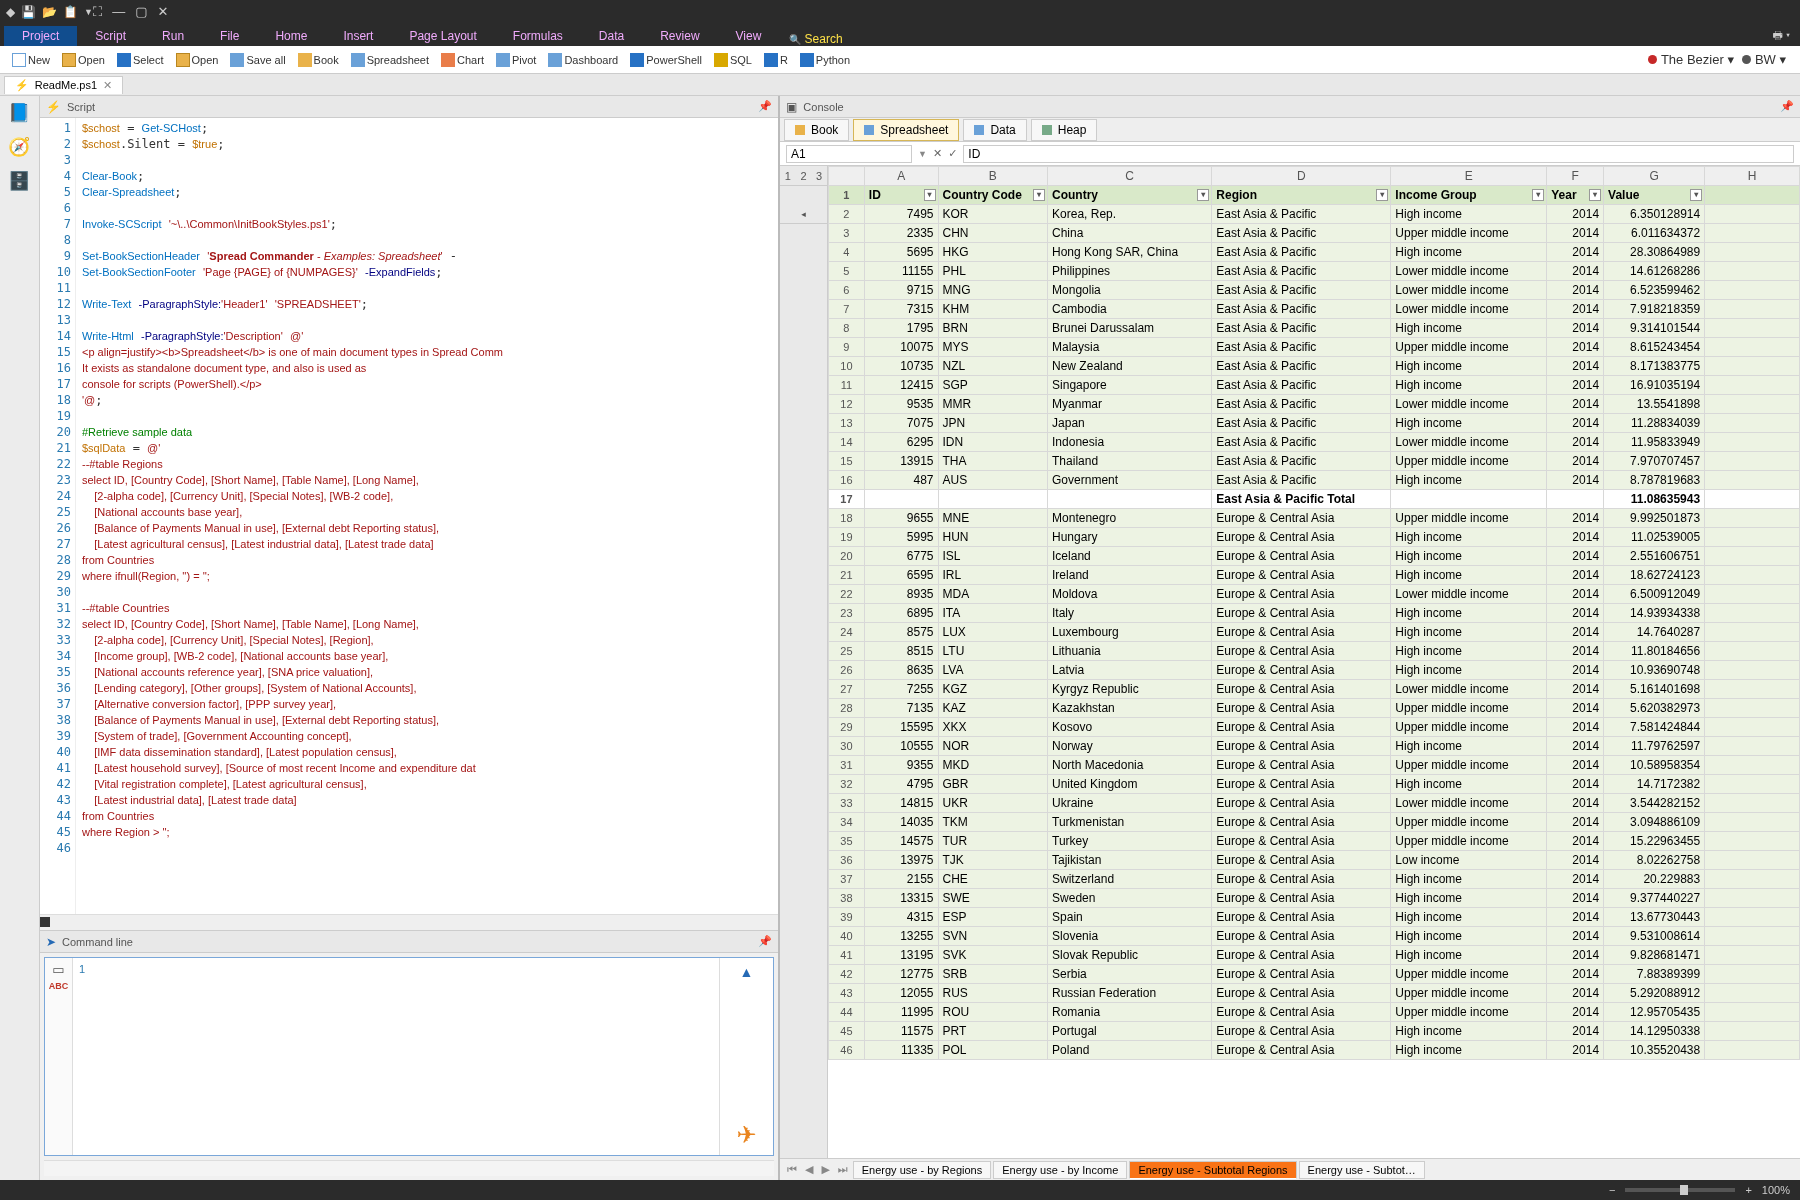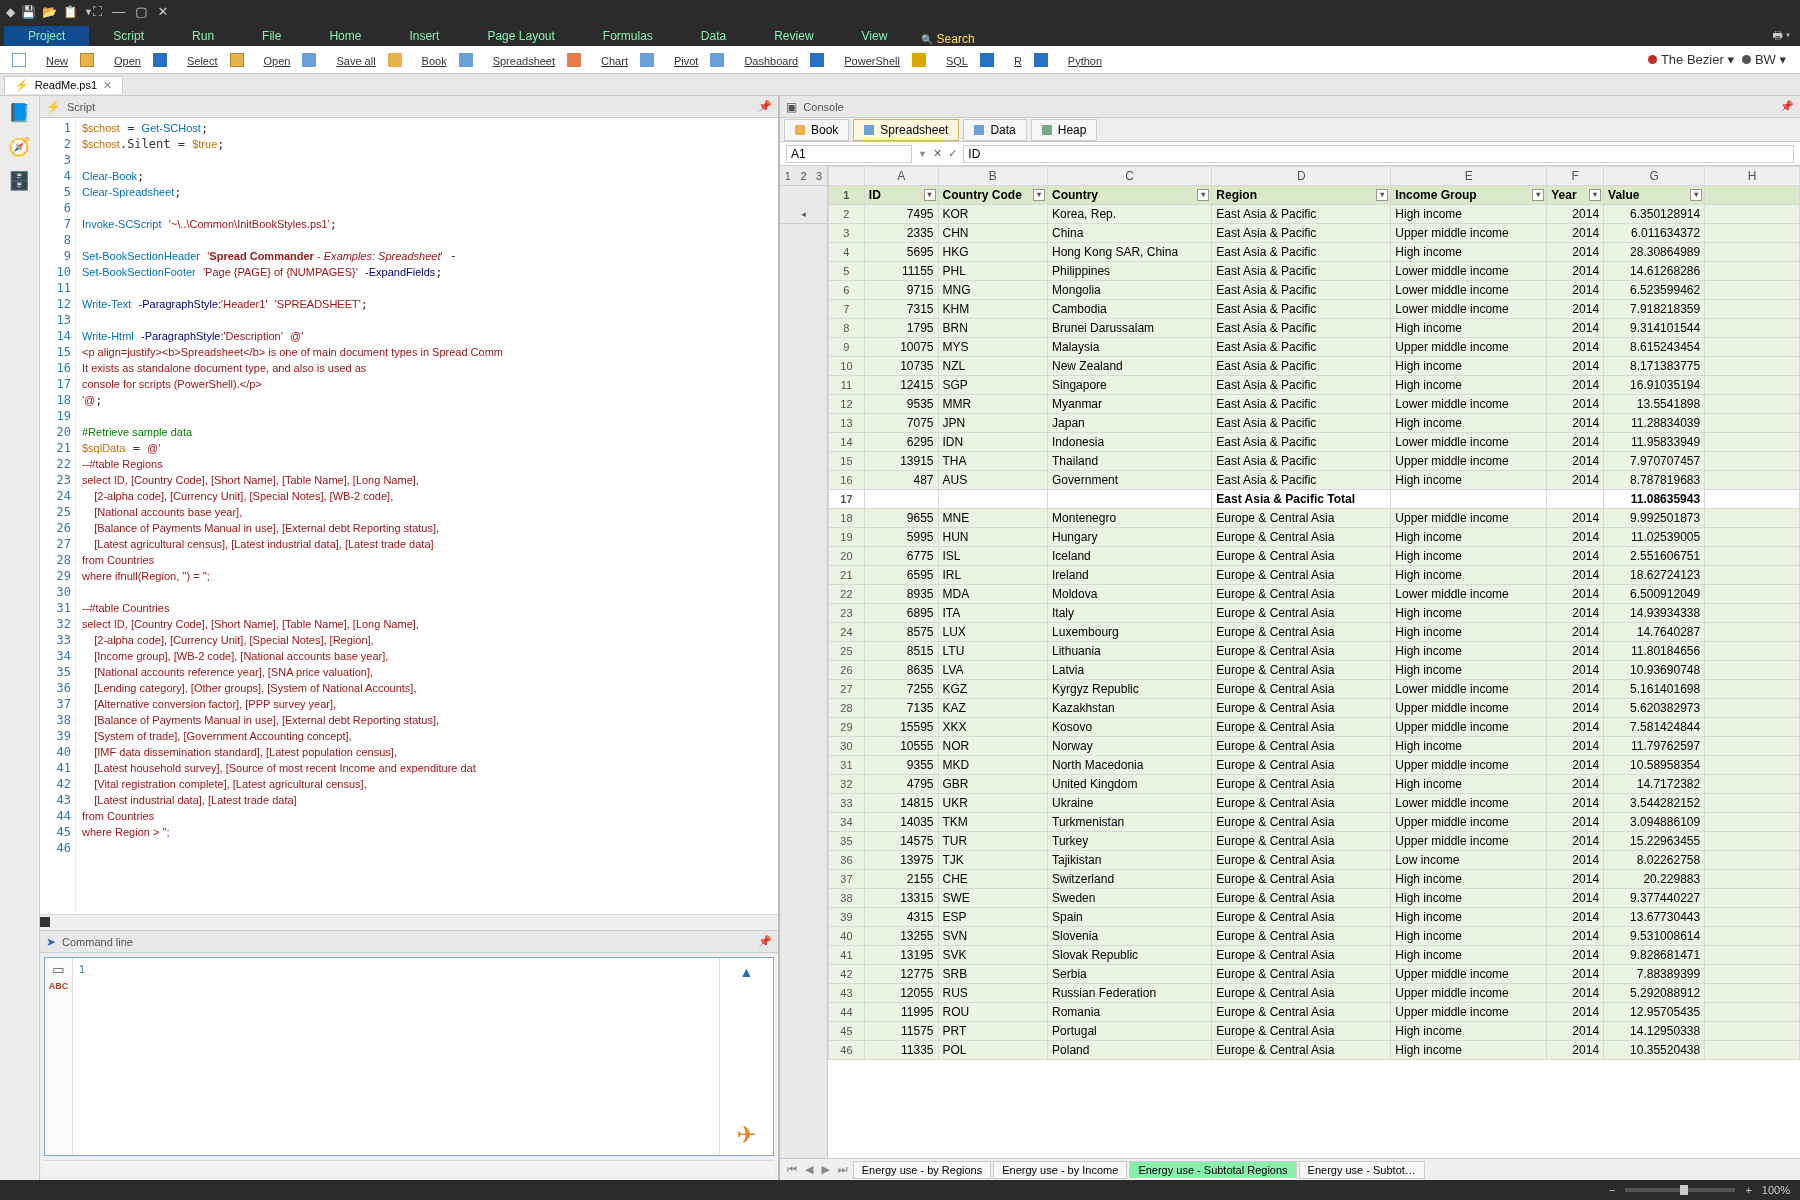--- a/index.html
+++ b/index.html
@@ -4,26 +4,26 @@
 <style>
 * { margin:0; padding:0; box-sizing:border-box; font-family:"Segoe UI",Tahoma,sans-serif; font-size:11px; }
 html,body { width:1800px; height:1200px; background:#f0f0f0; overflow:hidden; }
 .titlebar { height:24px; background:#2b2b2b; color:#ccc; display:flex; align-items:center; padding:0 6px; }
 .titlebar .qat { display:flex; gap:6px; align-items:center; }
 .titlebar .qat span { color:#ccc; font-size:12px; }
 .titlebar .title { flex:1; text-align:center; font-size:12px; }
 .titlebar .wincontrols { display:flex; gap:10px; }
 .titlebar .wincontrols span { color:#ccc; font-size:13px; cursor:default; }
 .ribbon-tabs { height:22px; background:#2b2b2b; display:flex; align-items:flex-end; padding:0 4px; }
-.ribbon-tabs .tab { color:#86efac; padding:3px 24px; font-size:12px; cursor:pointer; }
+.ribbon-tabs .tab { color:#f0abfc; padding:3px 18px; font-size:12px; cursor:pointer; }
 .ribbon-tabs .tab.active { background:#114d8e; }
 .ribbon-tabs .search { color:#fde047; margin-left:10px; font-size:12px; }
 .ribbon-tabs .search::before { content:"🔍 "; font-size:10px; }
 .ribbon-bar { height:28px; background:#fff; border-bottom:1px solid #ccc; display:flex; align-items:center; padding:0 6px; }
-.ribbon-bar .btn { display:flex; align-items:flex-end; gap:20px; padding:3px 6px; cursor:pointer; color:#333; font-size:12px;text-decoration:underline; }
+.ribbon-bar .btn { display:flex; align-items:center; gap:2px; padding:3px 6px; cursor:pointer; color:#333; font-size:12px; }
 .ribbon-bar .ico { width:14px; height:14px; display:inline-block; }
 .ribbon-bar .spacer { flex:1; }
 .ribbon-bar .right-text { color:#333; font-size:13px; margin-right:8px; }
 .tabstrip { height:22px; background:#e8e8e8; border-bottom:1px solid #ccc; display:flex; align-items:center; padding:0 4px; }
 .tabstrip .filetab { background:#fff; border:1px solid #ccc; border-bottom:none; padding:2px 10px; display:flex; align-items:center; gap:6px; font-size:12px;}
 .tabstrip .filetab .close { color:#888; cursor:pointer; }
 .body { display:flex; height:calc(1200px - 24px - 22px - 28px - 22px - 20px); }
 .leftbar { width:40px; background:#ececec; border-right:1px solid #ccc; display:flex; flex-direction:column; align-items:center; padding-top:6px; gap:12px; }
 .leftbar span { font-size:18px; color:#666; cursor:pointer; }
 .split { flex:1; display:flex; }
@@ -64,21 +64,21 @@
 table.sheet .rowh { width:34px; background:#efefef; text-align:center; color:#555; font-size:11px;}
 table.sheet .colA{width:70px;} .colB{width:104px;} .colC{width:156px;} .colD{width:170px;} .colE{width:148px;} .colF{width:54px;} .colG{width:96px;} .colH{width:90px;}
 table.sheet tr.header td { background:#d9e9c9; font-weight:600; position:relative;}
 table.sheet tr.header td .flt { position:absolute; right:2px; top:3px; width:12px; height:12px; border:1px solid #999; background:#fff; font-size:8px; text-align:center; line-height:10px; color:#555;}
 table.sheet tr.data td { background:#edf3e3; }
 table.sheet tr.sub td { background:#fff; font-weight:600; }
 table.sheet td.num { text-align:right; }
 .sheettabs { height:22px; background:#efefef; border-top:1px solid #ccc; display:flex; align-items:center; padding:0 4px; font-size:11px; gap:2px;}
 .sheettabs .nav{color:#888;padding:0 3px;cursor:pointer;}
 .sheettabs .stab{padding:2px 8px;border:1px solid #ccc;background:#f7f7f7;cursor:pointer;white-space:nowrap;}
-.sheettabs .stab.active{background:#86efac;border-bottom-color:#fff;text-align:center;}
+.sheettabs .stab.active{background:#f97316;border-bottom-color:#fff;text-align:center;}
 .statusbar { height:20px; background:#2b2b2b; color:#ccc; display:flex; align-items:center; justify-content:flex-end; padding:0 10px; gap:10px; font-size:11px;}
 .statusbar .zoomtrack{width:110px;height:4px;background:#555;position:relative;}
 .statusbar .zoomtrack .thumb{position:absolute;left:50%;top:-3px;width:8px;height:10px;background:#ccc;}
 .ico-new{background:#fff;border:1px solid #6aa1d8;}
 .ico-open{background:#e9b24a;border:1px solid #b8861f;}
 .ico-save{background:#6aa1d8;}
 .ico-book{background:#e9b24a;}
 .ico-sheet{background:#6aa1d8;}
 .ico-chart{background:#e97d4a;}
 .ico-pivot{background:#6aa1d8;}

